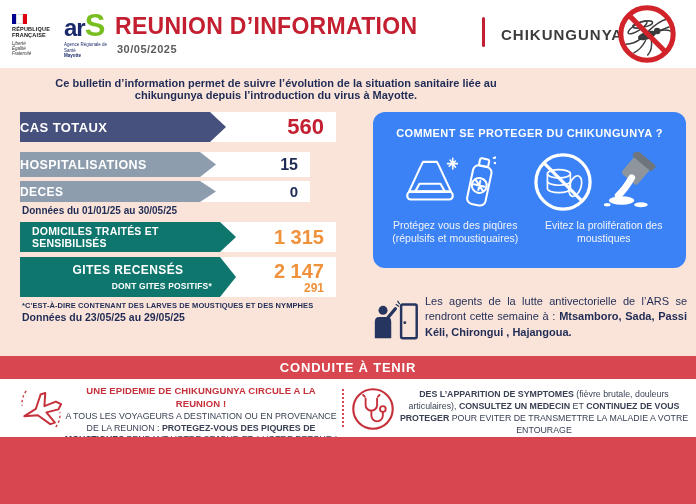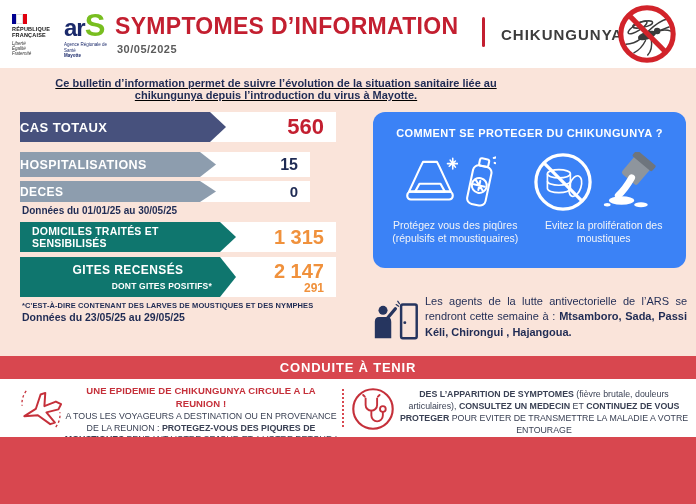--- a/index.html
+++ b/index.html
@@ -22,21 +22,21 @@
   .ars-ar { color:#1b2a6b; font-weight:bold; font-size:24px; letter-spacing:-1px; }
   .ars-s  { color:#78be20; font-weight:bold; font-size:31px; letter-spacing:-1px; }
   .ars-sub { font-size:4.5px; color:#1b2a6b; line-height:1.25; margin-top:1px; }
   .ars-region { font-size:4.5px; color:#1b2a6b; font-weight:bold; }
   .main-title { position:absolute; left:115px; top:13px; color:#c31f30; font-weight:bold; font-size:23px; letter-spacing:.3px; }
   .main-date  { position:absolute; left:117px; top:43px; color:#5b5b5b; font-weight:bold; font-size:11px; letter-spacing:.5px; }
   .title-sep  { position:absolute; left:482px; top:17px; width:3px; height:30px; background:#c31f30; border-radius:2px; }
   .topic { position:absolute; left:501px; top:26px; color:#3c3c3c; font-weight:bold; font-size:15px; letter-spacing:1px; }
   .no-mosquito { position:absolute; right:10px; top:2px; }
   
-  .intro { position:absolute; left:0; top:68px; width:552px; height:42px; display:flex; align-items:center; justify-content:center; padding:0 28px;text-decoration:underline; }
+  .intro { position:absolute; left:0; top:68px; width:552px; height:42px; display:flex; align-items:center; justify-content:center; padding:0 28px; }
   .intro p { color:#1f2b54; font-weight:bold; font-size:11px; text-align:center; }
   
   .stat-row { position:absolute; left:20px; background:#ffffff; }
   .arrow { position:absolute; left:0; top:0; height:100%; display:flex; align-items:center;
            clip-path:polygon(0 0, calc(100% - 16px) 0, 100% 50%, calc(100% - 16px) 100%, 0 100%); }
   .arrow .lbl { color:#fff; font-weight:bold; letter-spacing:.4px; }
   .val { position:absolute; right:12px; top:0; height:100%; display:flex; align-items:center; font-weight:bold; }
   .navy-arrow { background:#47517d; }
   .gray-arrow { background:#8d9dae; }
   .orange-arrow { background:#0f766e;justify-content:center; }
@@ -109,21 +109,21 @@
 FRANÇAISE</div>
       <div class="rf-motto">Liberté
 Égalité
 Fraternité</div>
     </div>
     <div class="logo-ars">
       <div class="ars-word"><span class="ars-ar">ar</span><span class="ars-s">S</span></div>
       <div class="ars-sub">Agence Régionale de Santé</div>
       <div class="ars-region">Mayotte</div>
     </div>
-    <div class="main-title">SYMPTOMES D’INFORMATION</div>
+    <div class="main-title">REUNION D’INFORMATION</div>
     <div class="main-date">30/05/2025</div>
     <div class="title-sep"></div>
     <div class="topic">CHIKUNGUNYA</div>
     <div class="no-mosquito">
       <svg width="78" height="64" viewBox="0 0 100 88">
         <g stroke="#3b3b3b" fill="none" stroke-width="2" stroke-linecap="round">
           <path d="M42 50 q-10 8 -21 8"></path>
             <path d="M48 53 q-6 12 -16 17"></path>
             <path d="M56 52 q2 13 -5 21"></path>
           <path d="M52 40 q14 -14 27 -17"></path>

